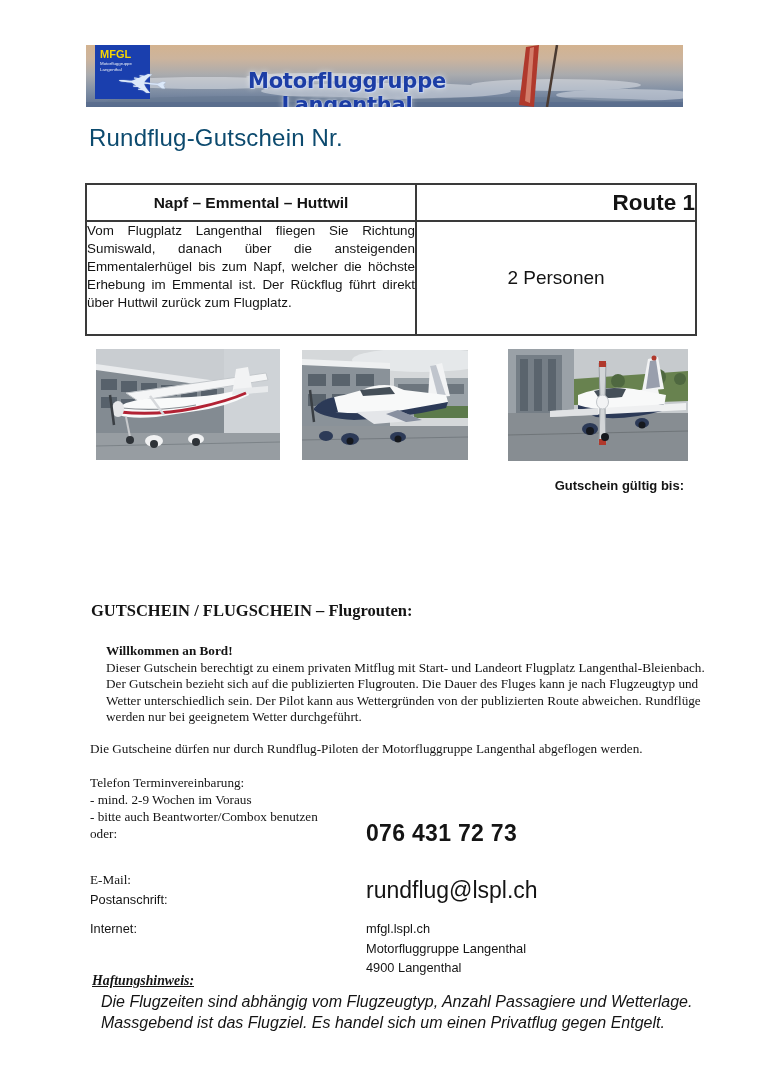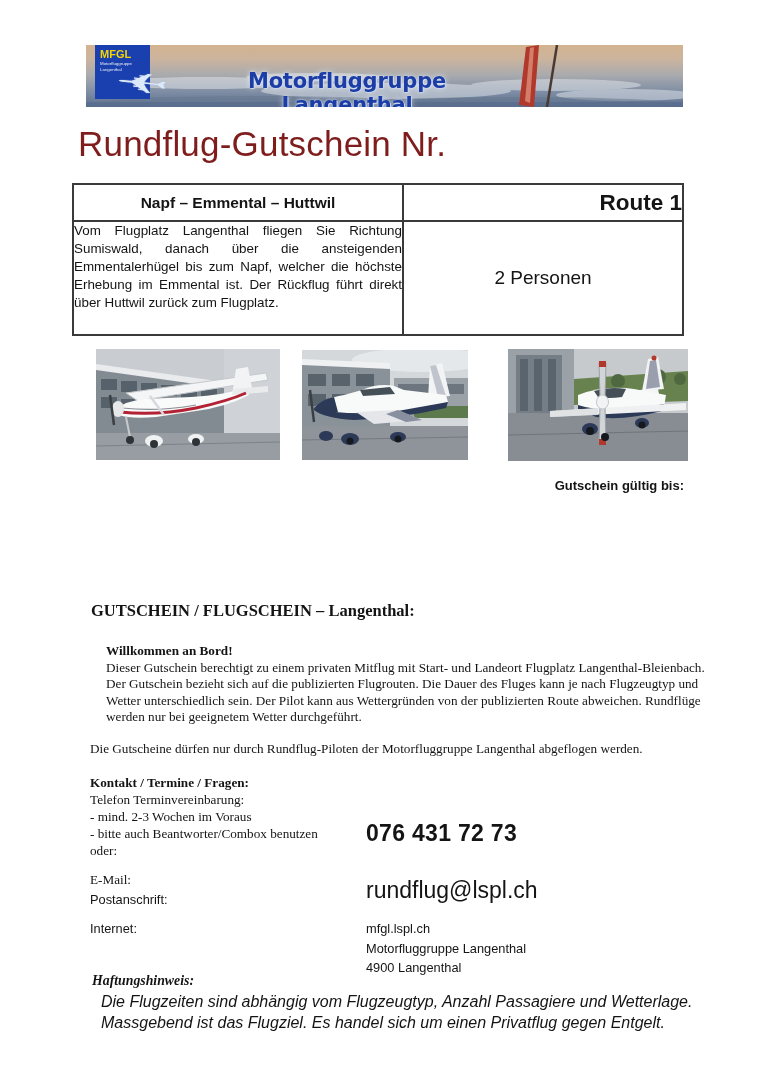--- a/index.html
+++ b/index.html
@@ -11,24 +11,24 @@
   #banner svg{position:absolute;left:0;top:0;}
   #banner-title{position:absolute;left:96px;top:24px;width:330px;text-align:center;
     font-family:"DejaVu Sans",sans-serif;font-weight:bold;font-size:21px;letter-spacing:-0.2px;
     color:#1c3da5;text-shadow:0 0 2px #cfdcf4,0 0 6px rgba(255,255,255,.65),1px 1px 0 #b9c9ea;}
   #logo-plane{position:absolute;left:4px;top:18px;width:104px;text-align:center;
     font-family:"DejaVu Sans",sans-serif;font-size:34px;color:#dce9fa;
     transform:rotate(6deg) scale(-1.9,0.8);transform-origin:50% 50%;
     text-shadow:0 0 1px #9fb4d8;}
 
   
-  #doc-title{left:78px;top:124px;font-size:35px;letter-spacing:0.2px;color:#7f1d1d;}
-
-  
-  #route-table{left:72px;top:183px;width:606px;border-collapse:collapse;table-layout:fixed;padding-left:26px;}
+  #doc-title{left:89px;top:124px;font-size:24px;letter-spacing:0.2px;color:#0c4a6e;}
+
+  
+  #route-table{left:85px;top:183px;width:606px;border-collapse:collapse;table-layout:fixed;padding-left:26px;}
   #route-table td{border:2px solid #3a3a3a;padding:0;}
   td.cell-route-name{width:328px;height:35px;text-align:center;font-weight:bold;font-size:15.5px;}
   td.cell-route-number{width:278px;text-align:right;font-weight:bold;font-size:22.5px;}
   td.cell-desc{height:112px;vertical-align:top;padding:4px 8px 4px 7px;
     font-size:13.4px;line-height:18px;text-align:justify;}
   td.cell-capacity{text-align:center;vertical-align:middle;font-size:19px;}
 
   
   .photo{overflow:hidden;}
   #photo-1{left:96px;top:349px;width:184px;height:111px;}
@@ -44,21 +44,21 @@
   #contact-block{left:90px;top:775px;font-family:"Liberation Serif",serif;font-size:13.2px;line-height:16.9px;}
   #contact-heading{font-weight:bold;}
   #phone-number{left:366px;top:782px;font-weight:bold;font-size:23px;letter-spacing:0.3px;margin-top:38px;}
   #email-label{left:90px;top:872px;font-family:"Liberation Serif",serif;font-size:13.2px;}
   #email-value{left:366px;top:877px;font-weight:normal;font-size:23px;}
   #internet-label{left:90px;top:921px;font-size:12.8px;}
   #website-value{left:366px;top:921px;font-size:12.8px;}
   #postal-label{left:90px;top:892px;font-size:12.8px;}
   #postal-value{left:366px;top:940px;font-size:12.8px;line-height:18.5px;}
   #liability-heading{left:92px;top:973px;font-family:"Liberation Serif",serif;font-weight:bold;font-style:italic;
-    font-size:13.8px;}
+    font-size:13.8px;text-decoration:underline;}
   #liability-text{left:101px;top:992px;width:618px;font-style:italic;font-size:16px;line-height:20.5px;}
 </style>
 </head>
 <body>
 
 <div id="banner" class="abs">
   <svg width="597" height="62" viewBox="0 0 597 62">
     <defs>
       <linearGradient id="sky" x1="0" y1="0" x2="0" y2="1">
         <stop offset="0" stop-color="#d3b390"></stop>
@@ -227,33 +227,32 @@
     <ellipse cx="82" cy="80" rx="8" ry="6" fill="#2c3a57"></ellipse>
     <circle cx="82" cy="82" r="4" fill="#15181d"></circle>
     <ellipse cx="134" cy="74" rx="7" ry="5" fill="#2c3a57"></ellipse>
     <circle cx="134" cy="76" r="3.5" fill="#15181d"></circle>
     <circle cx="97" cy="88" r="4" fill="#15181d"></circle>
   </svg>
 </div>
 
 <div id="valid-until" class="abs">Gutschein gültig bis:</div>
 
-<div id="cond-heading" class="abs">GUTSCHEIN / FLUGSCHEIN – Langenthal:</div>
+<div id="cond-heading" class="abs">GUTSCHEIN / FLUGSCHEIN – Flugrouten:</div>
 
 <div id="welcome-block" class="abs">
   <div id="welcome-heading">Willkommen an Bord!</div>
   <div>Dieser Gutschein berechtigt zu einem privaten Mitflug mit Start- und Landeort Flugplatz Langenthal-Bleienbach. Der Gutschein bezieht sich auf die publizierten Flugrouten. Die Dauer des Fluges kann je nach Flugzeugtyp und Wetter unterschiedlich sein. Der Pilot kann aus Wettergründen von der publizierten Route abweichen. Rundflüge werden nur bei geeignetem Wetter durchgeführt.</div>
 </div>
 
 <div id="para2" class="abs">Die Gutscheine dürfen nur durch Rundflug-Piloten der Motorfluggruppe Langenthal abgeflogen werden.</div>
 
 <div id="contact-block" class="abs">
-  <div id="contact-heading">Kontakt / Termine / Fragen:</div>
   <div>Telefon Terminvereinbarung:</div>
-  <div>- mind. 2-3 Wochen im Voraus</div>
+  <div>- mind. 2-9 Wochen im Voraus</div>
   <div>- bitte auch Beantworter/Combox benutzen</div>
   <div>oder:</div>
 </div>
 
 <div id="phone-number" class="abs">076 431 72 73</div>
 
 <div id="email-label" class="abs">E-Mail:</div>
 <div id="email-value" class="abs">rundflug@lspl.ch</div>
 
 <div id="internet-label" class="abs">Internet:</div>

